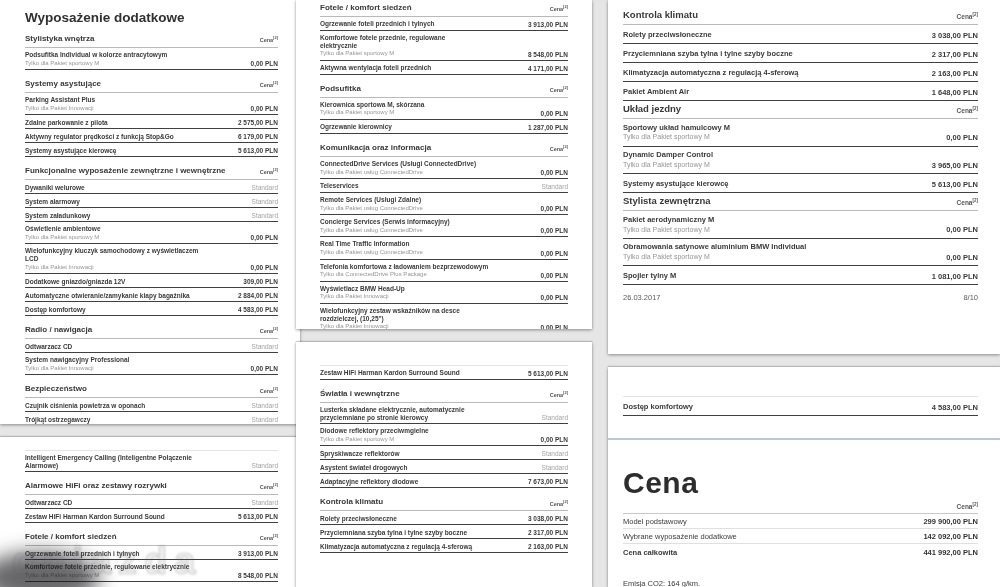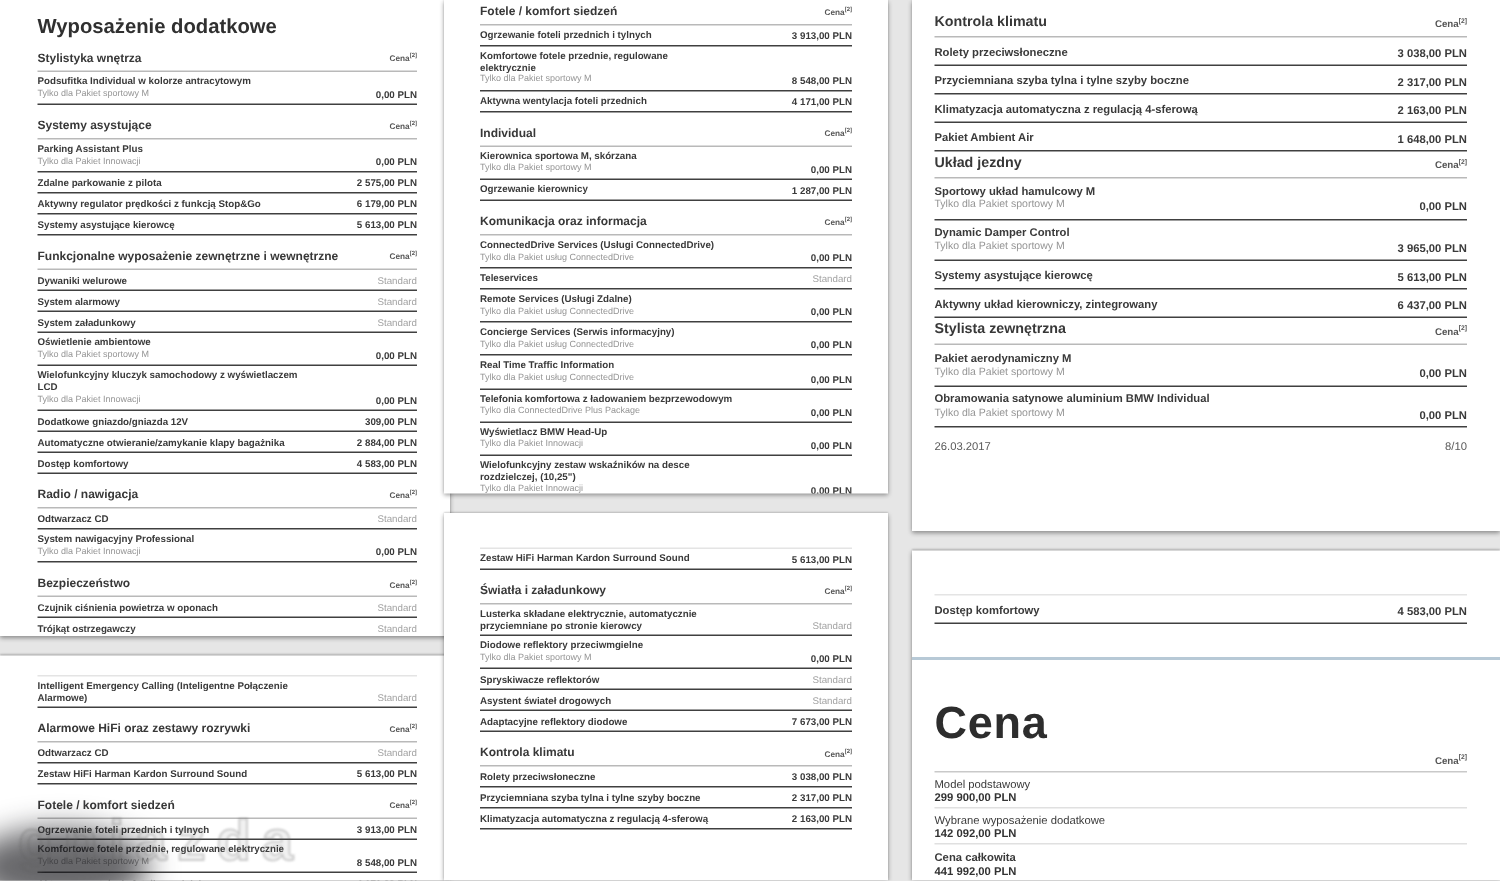--- a/index.html
+++ b/index.html
@@ -54,22 +54,22 @@
   .col3 .row-value{font-size:7.5px;}
   .col3 .page-footer{font-size:7.5px;margin-top:8px;}
   .col3 .section{margin-top:2px;}
 
   .blue-hr{border:none;border-top:2px solid #b7c9d6;margin:22px -22px 0 -15px;}
   .summary{margin-top:26px;}
   .sum-heading{font-size:30px;font-weight:bold;color:#2d2d2d;margin:0;letter-spacing:.5px;}
   .sum-cena{text-align:right;font-size:6.5px;font-weight:bold;color:#565656;
     border-bottom:1px solid #c9c9c9;padding-bottom:3px;margin-top:2px;}
   .sum-cena sup{font-size:4.5px;}
-  .sum-row{display:flex;justify-content:center;font-size:7.5px;
-    padding:3px 0 2px;border-bottom:1px solid #e0e0e0;flex-direction:column;}
+  .sum-row{display:flex;justify-content:space-between;font-size:7.5px;
+    padding:3px 0 2px;border-bottom:1px solid #e0e0e0;}
   .sum-row .lbl{font-weight:normal;color:#3a3a3a;}
   .sum-row .val{font-weight:bold;color:#333;}
   .sum-row.total{border-bottom:none;padding-top:4px;}
   .sum-row.total .lbl{font-weight:bold;}
   .emission{font-size:7.5px;color:#3a3a3a;margin:20px 0 0;}
 
   
   .watermark{
     position:absolute;left:12px;top:540px;width:540px;z-index:5;
     font-size:38px;font-weight:bold;letter-spacing:7px;
@@ -304,21 +304,21 @@
           </div>
           <div class="row">
             <div class="row-main">
               <span class="row-label">Aktywna wentylacja foteli przednich</span>
             </div>
             <span class="row-value">4 171,00 PLN</span>
           </div>
         </div>
         <div class="section">
           <div class="sec-head">
-            <span class="sec-title">Individual</span>
+            <span class="sec-title">Podsufitka</span>
             <span class="cena"><span>Cena</span><sup>[2]</sup></span>
           </div>
           <div class="row">
             <div class="row-main">
               <span class="row-label">Kierownica sportowa M, skórzana</span>
               <div class="row-sub">Tylko dla Pakiet sportowy M</div>
             </div>
             <span class="row-value">0,00 PLN</span>
           </div>
           <div class="row">
@@ -400,21 +400,21 @@
         <div class="section no-title">
           <div class="row">
             <div class="row-main">
               <span class="row-label">Zestaw HiFi Harman Kardon Surround Sound</span>
             </div>
             <span class="row-value">5 613,00 PLN</span>
           </div>
         </div>
         <div class="section">
           <div class="sec-head">
-            <span class="sec-title">Światła i załadunkowy</span>
+            <span class="sec-title">Światła i wewnętrzne</span>
             <span class="cena"><span>Cena</span><sup>[2]</sup></span>
           </div>
           <div class="row">
             <div class="row-main">
               <span class="row-label">Lusterka składane elektrycznie, automatycznie przyciemniane po stronie kierowcy</span>
             </div>
             <span class="row-value standard">Standard</span>
           </div>
           <div class="row">
             <div class="row-main">
@@ -518,45 +518,45 @@
               <div class="row-sub">Tylko dla Pakiet sportowy M</div>
             </div>
             <span class="row-value">3 965,00 PLN</span>
           </div>
           <div class="row">
             <div class="row-main">
               <span class="row-label">Systemy asystujące kierowcę</span>
             </div>
             <span class="row-value">5 613,00 PLN</span>
           </div>
-          <div class="row">
-            <div class="row-main">
-              <span class="row-label">Aktywny układ kierowniczy, zintegrowany</span>
-            </div>
-            <span class="row-value">6 437,00 PLN</span>
-          </div>
         </div>
         <div class="section">
           <div class="sec-head">
             <span class="sec-title">Stylista zewnętrzna</span>
             <span class="cena"><span>Cena</span><sup>[2]</sup></span>
           </div>
           <div class="row">
             <div class="row-main">
               <span class="row-label">Pakiet aerodynamiczny M</span>
               <div class="row-sub">Tylko dla Pakiet sportowy M</div>
             </div>
             <span class="row-value">0,00 PLN</span>
           </div>
           <div class="row">
             <div class="row-main">
               <span class="row-label">Obramowania satynowe aluminium BMW Individual</span>
               <div class="row-sub">Tylko dla Pakiet sportowy M</div>
             </div>
             <span class="row-value">0,00 PLN</span>
+          </div>
+          <div class="row">
+            <div class="row-main">
+              <span class="row-label">Spojler tylny M</span>
+            </div>
+            <span class="row-value">1 081,00 PLN</span>
           </div>
         </div>
         <div class="page-footer">
           <span>26.03.2017</span>
           <span>8/10</span>
         </div>
       </div>
       <div class="frag c3f2">
         <div class="section no-title">
           <div class="row">

